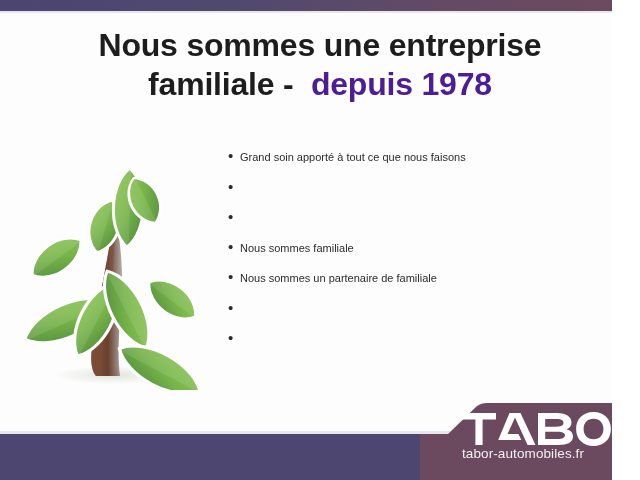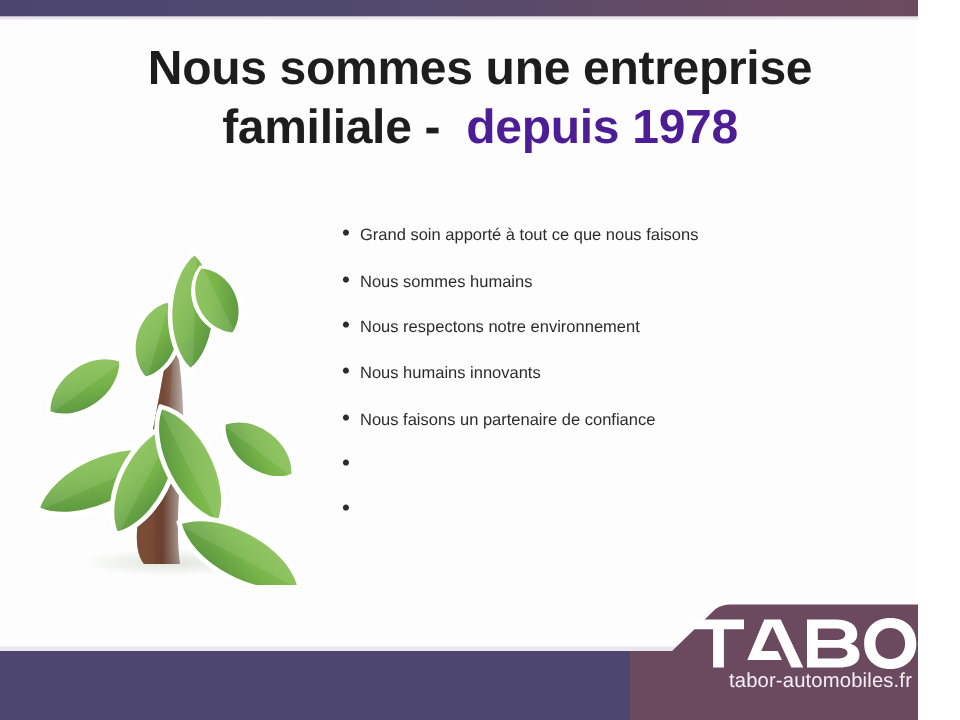--- a/index.html
+++ b/index.html
@@ -121,21 +121,21 @@
     top: 400px;
     width: 260px;
     height: 80px;
   }
 
   .logo-block {
     position: absolute;
     left: 462px;
     top: 412px;
     width: 170px;
-    text-align: center;
+    text-align: left;
   }
   .logo-wordmark {
     height: 34px;
     display: block;
   }
   .logo-tagline {
     display: block;
     margin-top: 1px;
     font-size: 13.5px;
     color: #f3eff3;
@@ -201,33 +201,31 @@
     </svg>
   </div>
 
   <div class="bullets">
     <div class="bullet-row">
       <span class="bullet-dot">•</span>
       <span class="bullet-text">Grand soin apporté à tout ce que nous faisons</span>
     </div>
     <div class="bullet-row">
       <span class="bullet-dot">•</span>
-      <span class="bullet-text">Nous sommes humains</span>
-    </div>
-    <div class="bullet-row">
-      <span class="bullet-dot">•</span>
-      <span class="bullet-text">Nous respectons notre environnement</span>
-    </div>
-    <div class="bullet-row">
-      <span class="bullet-dot">•</span>
-      <span class="bullet-text">Nous humains innovants</span>
-    </div>
-    <div class="bullet-row">
-      <span class="bullet-dot">•</span>
-      <span class="bullet-text">Nous faisons un partenaire de confiance</span>
+    </div>
+    <div class="bullet-row">
+      <span class="bullet-dot">•</span>
+    </div>
+    <div class="bullet-row">
+      <span class="bullet-dot">•</span>
+      <span class="bullet-text">Nous sommes familiale</span>
+    </div>
+    <div class="bullet-row">
+      <span class="bullet-dot">•</span>
+      <span class="bullet-text">Nous sommes un partenaire de familiale</span>
     </div>
     <div class="bullet-row">
       <span class="bullet-dot">•</span>
     </div>
     <div class="bullet-row">
       <span class="bullet-dot">•</span>
     </div>
   </div>
 
   <div class="bottom-flat-hairline"></div>

